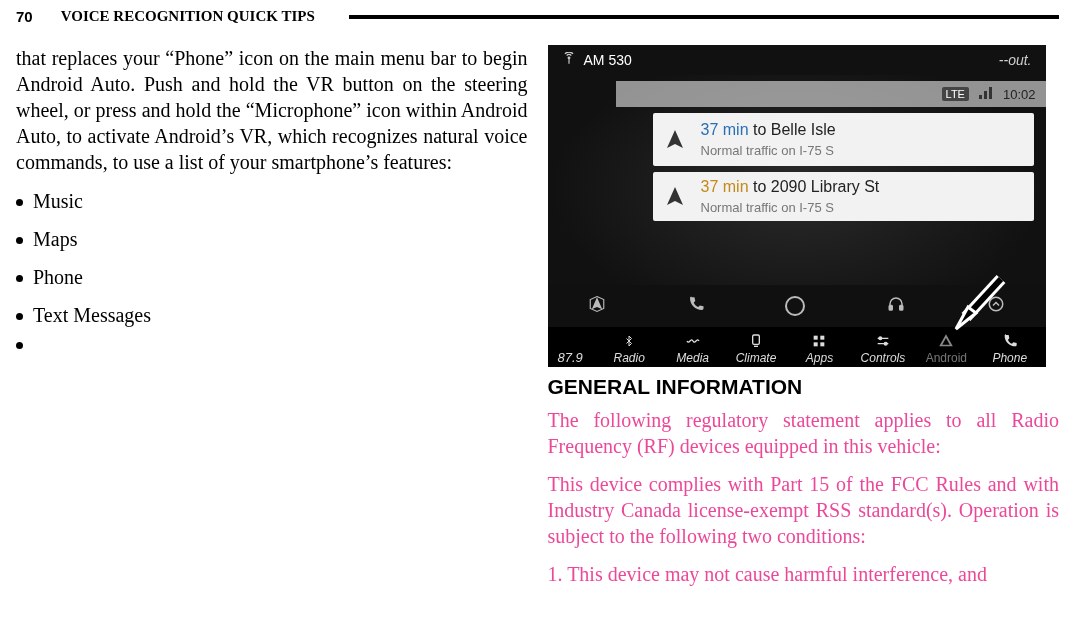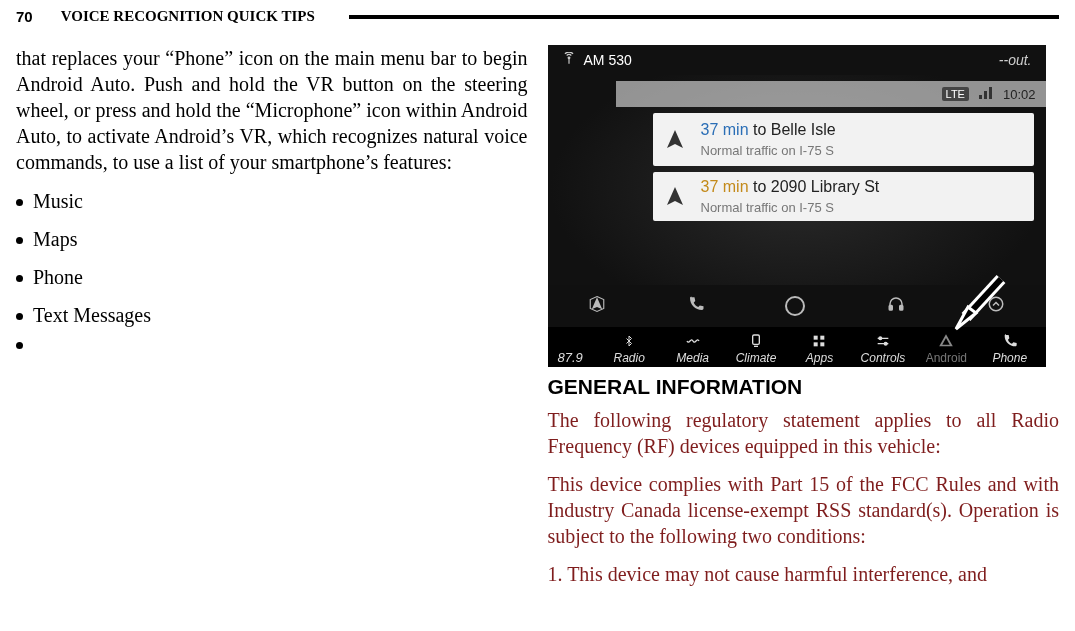--- a/index.html
+++ b/index.html
@@ -69,21 +69,21 @@
       position: relative;
       top: 1px;
     }
     .heading {
       font-family: Arial, Helvetica, sans-serif;
       font-weight: bold;
       font-size: 21px;
       margin: 8px 0 8px 0;
     }
     .blue-text {
-      color: #7f1d1d;
+      color: #ec4899;
     }
     .ol-item {
       font-size: 20px;
       line-height: 1.3;
       text-align: justify;
       margin-top: 6px;
     }
     
     .screenshot {
       width: 498px;

